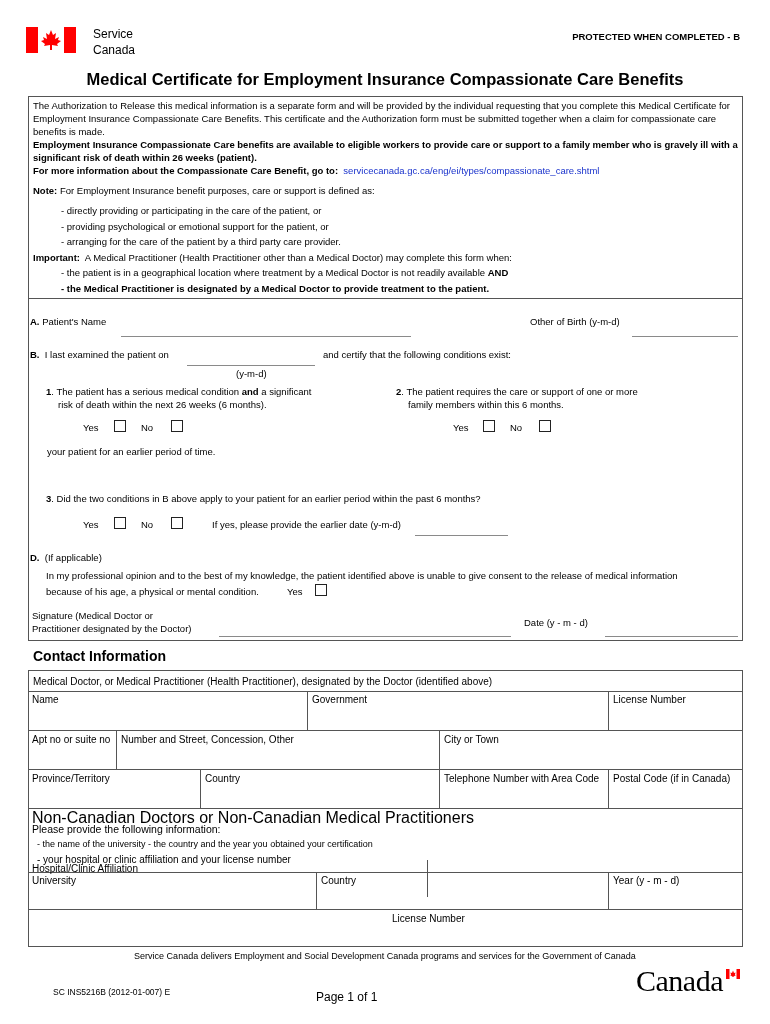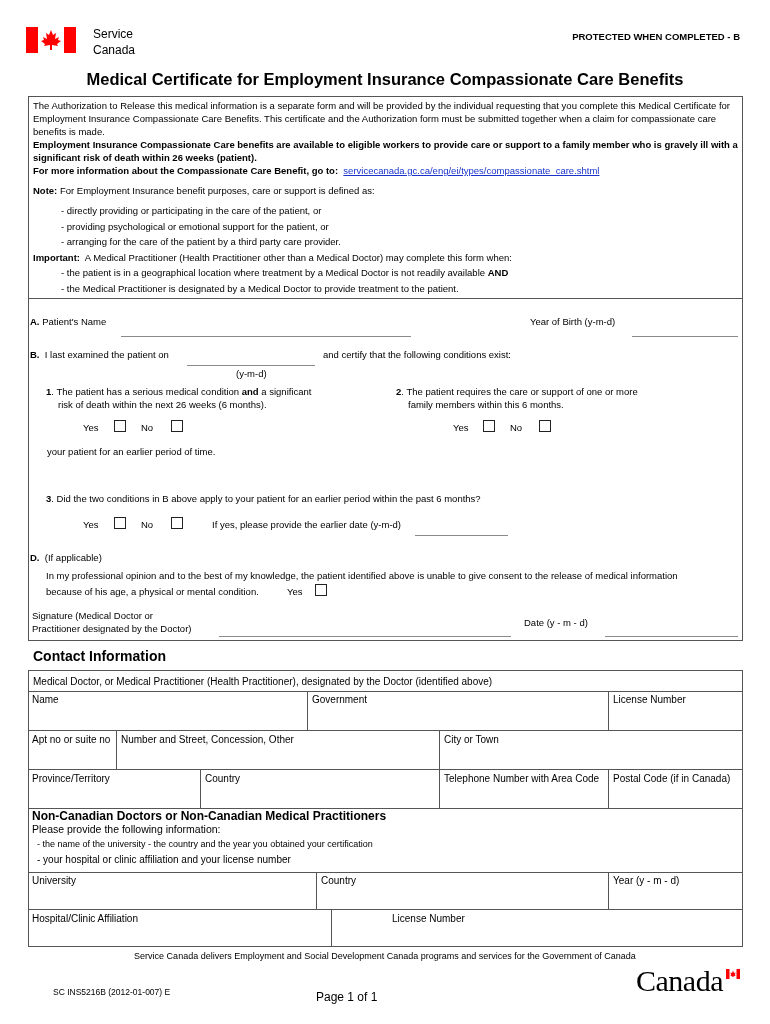--- a/index.html
+++ b/index.html
@@ -5,21 +5,21 @@
   html, body { margin:0; padding:0; background:#fff; }
   body { width:770px; height:1024px; position:relative; font-family:"Liberation Sans", sans-serif; color:#000; overflow:hidden; }
   .abs { position:absolute; }
   .t9 { font-size:9.5px; line-height:13px; }
   .t10 { font-size:10px; line-height:13px; }
   b { font-weight:bold; }
   .uline { position:absolute; height:0; border-top:1.5px solid #8a8a8a; }
   .cb { position:absolute; width:12px; height:12px; border:1.3px solid #222; background:#fff; box-sizing:border-box; cursor:pointer; }
   .box { position:absolute; border:1px solid #555; box-sizing:border-box; }
   .cell { position:absolute; border-right:1px solid #555; border-bottom:1px solid #555; box-sizing:border-box; font-size:10px; padding:3px 4px; }
-  .link { color:#1a33cc; text-decoration:underline; cursor:pointer; }
+  .link { color:#1a33cc; cursor:pointer; }
 </style>
 </head>
 <body>
 
 <div class="abs" style="left:26px;top:27px;width:50px;height:26px;">
   <svg width="50" height="26" viewBox="0 0 50 26">
     <rect x="0" y="0" width="12" height="26" fill="#ff0000"></rect>
     <rect x="38" y="0" width="12" height="26" fill="#ff0000"></rect>
     <path d="M25 3 L27 8 L30 6 L29 12 L33 10 L32 13 L35 14 L31 17 L32 19 L26 18 L26 23 L24 23 L24 18 L18 19 L19 17 L15 14 L18 13 L17 10 L21 12 L20 6 L23 8 Z" fill="#ff0000"></path>
   </svg>
@@ -50,28 +50,28 @@
 <div class="abs t9" style="left:61px;top:220px;">- providing psychological or emotional support for the patient, or</div>
 <div class="abs t9" style="left:61px;top:235px;">- arranging for the care of the patient by a third party care provider.</div>
 <div class="abs t9" style="left:33px;top:251px;">
   <b>Important:</b>&nbsp;
   <span>A Medical Practitioner (Health Practitioner other  than a Medical Doctor) may complete this form when:</span>
 </div>
 <div class="abs t9" style="left:61px;top:266px;">
   <span>- the patient is in a geographical location where treatment by a Medical Doctor is not readily available</span>
   <b>AND</b>
 </div>
-<div class="abs t9" style="left:61px;top:282px;">- the Medical Practitioner is designated by a Medical Doctor to provide treatment to the patient.</div>
+<div class="abs t9" style="left:61px;top:282px;font-weight:bold;">- the Medical Practitioner is designated by a Medical Doctor to provide treatment to the patient.</div>
 
 <div class="abs t9" style="left:30px;top:315px;">
   <b>A.</b>
   <span>Patient's Name</span>
 </div>
 <div class="uline" style="left:121px;top:336px;width:290px;"></div>
-<div class="abs t9" style="left:530px;top:315px;">Year of Birth (y-m-d)</div>
+<div class="abs t9" style="left:530px;top:315px;">Other of Birth (y-m-d)</div>
 <div class="uline" style="left:632px;top:336px;width:106px;"></div>
 
 <div class="abs t9" style="left:30px;top:348px;">
   <b>B.</b>&nbsp;
   <span>I last examined the patient on</span>
 </div>
 <div class="uline" style="left:187px;top:365px;width:128px;"></div>
 <div class="abs t9" style="left:236px;top:367px;">(y-m-d)</div>
 <div class="abs t9" style="left:323px;top:348px;">and certify that the following conditions exist:</div>
 
@@ -133,30 +133,30 @@
 
 <div class="cell" style="left:28px;top:731px;width:89px;height:39px;"><span>Apt no or suite no</span></div>
 <div class="cell" style="left:117px;top:731px;width:323px;height:39px;"><span>Number and Street, Concession, Other</span></div>
 <div class="cell" style="left:440px;top:731px;width:303px;height:39px;border-right:none;"><span>City or Town</span></div>
 
 <div class="cell" style="left:28px;top:770px;width:173px;height:39px;"><span>Province/Territory</span></div>
 <div class="cell" style="left:201px;top:770px;width:239px;height:39px;"><span>Country</span></div>
 <div class="cell" style="left:440px;top:770px;width:169px;height:39px;"><span>Telephone Number with Area Code</span></div>
 <div class="cell" style="left:609px;top:770px;width:134px;height:39px;border-right:none;"><span>Postal Code (if in Canada)</span></div>
 
-<div class="abs" style="left:32px;top:809px;font-size:12px;font-weight:bold;">Non-Canadian Doctors or Non-Canadian Medical Practitioners</div>
+<div class="abs" style="left:32px;top:809px;font-size:16px;font-weight:normal;">Non-Canadian Doctors or Non-Canadian Medical Practitioners</div>
 <div class="abs" style="left:32px;top:823px;font-size:10.5px;text-align:right;">Please provide the following information:</div>
 <div class="abs" style="left:37px;top:839px;font-size:9px;">- the name of the university - the country and the year you obtained your certification</div>
 <div class="abs" style="left:37px;top:854px;font-size:10px;">- your hospital or clinic affiliation and your license number</div>
 <div class="abs" style="left:28px;top:872px;width:715px;border-top:1px solid #555;"></div>
 
 <div class="cell" style="left:28px;top:872px;width:289px;height:38px;"><span>University</span></div>
 <div class="cell" style="left:317px;top:872px;width:292px;height:38px;"><span>Country</span></div>
 <div class="cell" style="left:609px;top:872px;width:134px;height:38px;border-right:none;"><span>Year (y - m - d)</span></div>
-<div class="cell" style="left:28px;top:910px;width:304px;height:37px;border-bottom:none;"><span>Hospital/Clinic Affiliation</span></div>
+<div class="cell" style="left:28px;top:860px;width:400px;height:37px;border-bottom:none;"><span>Hospital/Clinic Affiliation</span></div>
 <div class="cell" style="left:388px;top:910px;width:355px;height:37px;border-right:none;border-bottom:none;"><span>License Number</span></div>
 
 <div class="abs" style="left:0;width:770px;top:951px;text-align:center;font-size:9px;">Service Canada delivers Employment and Social Development Canada programs and services for the Government of Canada</div>
 <div class="abs" style="left:29px;top:987px;font-size:8.5px;margin-left:24px;">SC INS5216B (2012-01-007) E</div>
 <div class="abs" style="left:316px;top:990px;font-size:12px;">Page 1 of 1</div>
 <div class="abs" style="left:636px;top:965px;">
   <span style="font-family:'Liberation Serif', serif;font-size:30px;line-height:32px;letter-spacing:-0.5px;">Canada</span>
   <svg class="abs" width="14" height="10" viewBox="0 0 14 10" style="left:90px;top:4px;">
     <rect x="0" y="0" width="3.5" height="10" fill="#ff0000"></rect>
     <rect x="10.5" y="0" width="3.5" height="10" fill="#ff0000"></rect>

